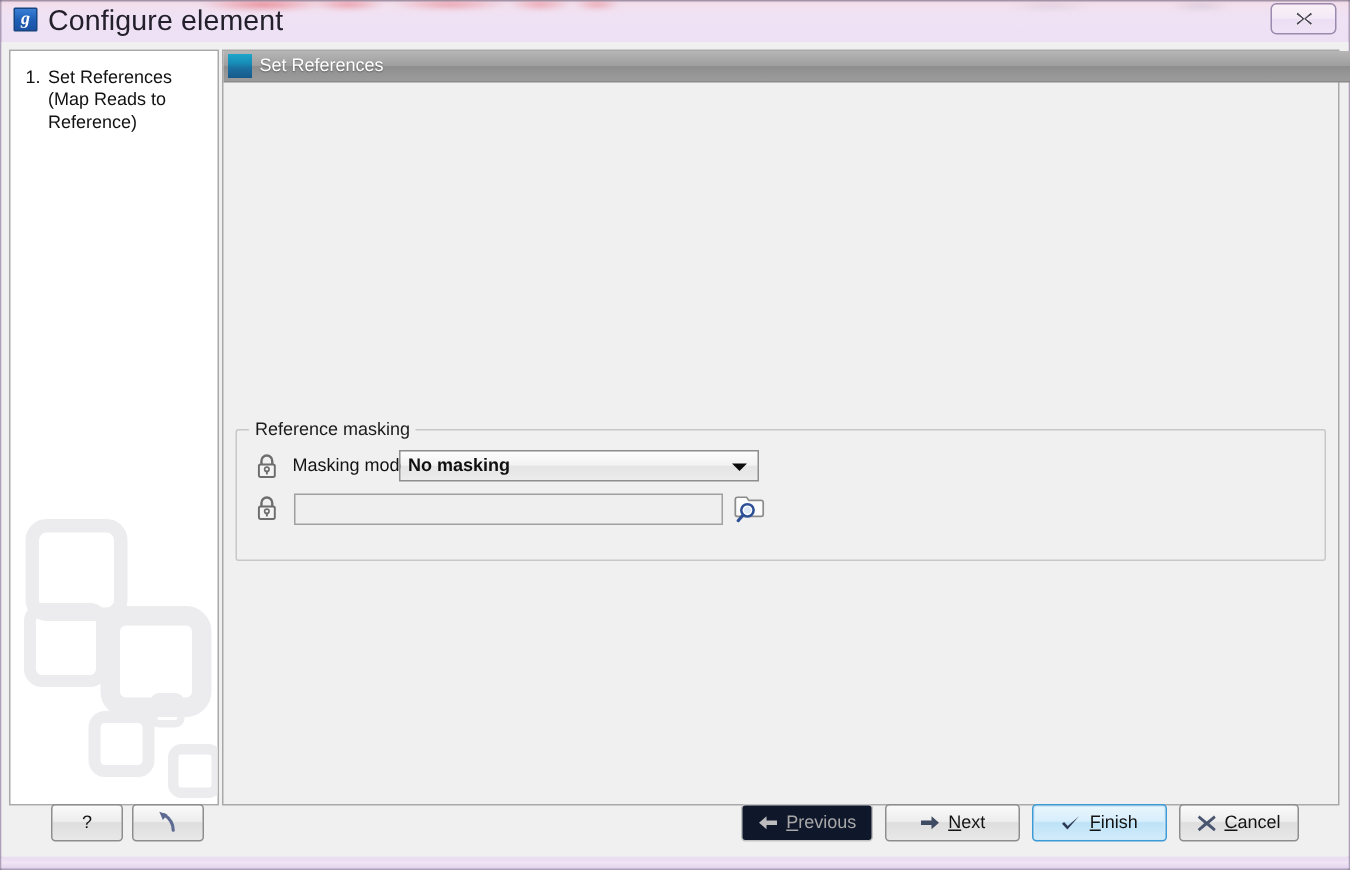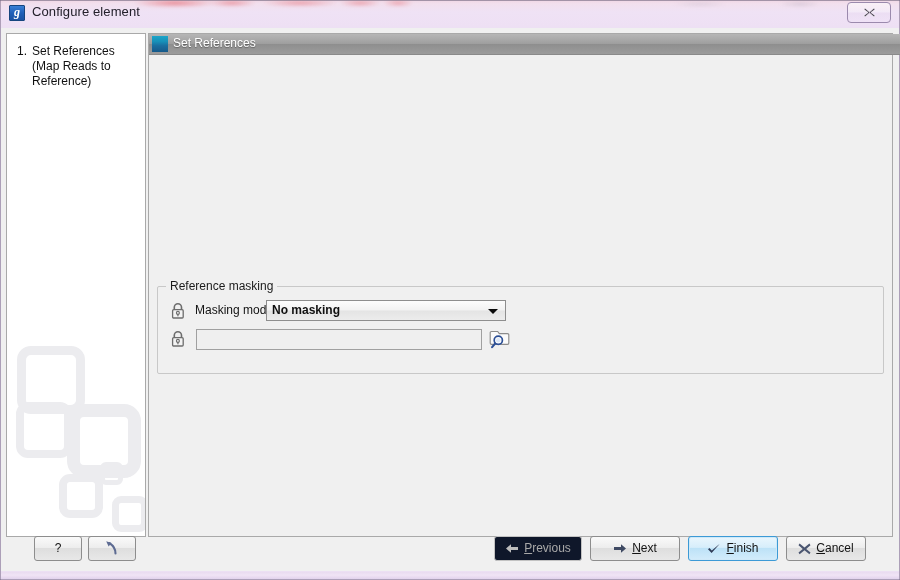--- a/index.html
+++ b/index.html
@@ -65,21 +65,21 @@
     color: #ffffff;
     font-family: "Liberation Serif", serif;
     font-weight: bold;
     font-size: 12px;
     line-height: 13px;
     text-align: center;
     font-style: italic;
   }
   #title-text {
     position: absolute; left: 32px; top: 4px;
-    font-size: 13px;
+    font-size: 19px;
     color: #23202b;
     letter-spacing: .1px;
     white-space: nowrap;
   }
   #close-button {
     position: absolute; right: 9px; top: 2px;
     width: 44px; height: 21px;
     border: 1px solid #9b8aad;
     border-radius: 4px;
     box-sizing: border-box;

